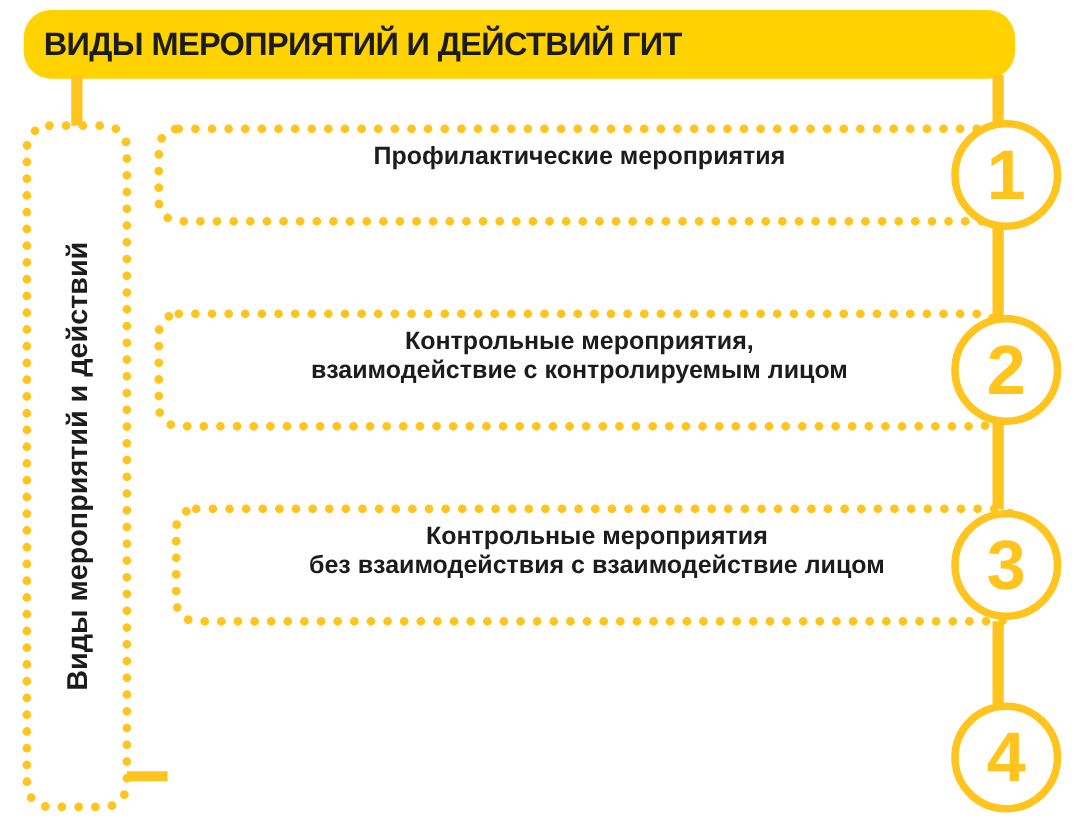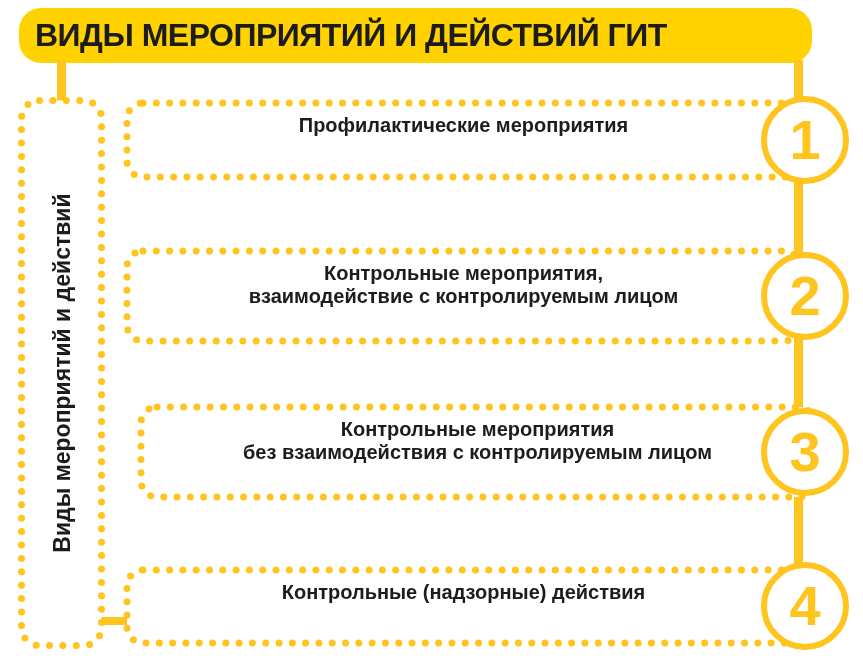--- a/index.html
+++ b/index.html
@@ -16,21 +16,21 @@
     overflow:hidden;
   }
   
   .titlebar{
     position:absolute;left:19px;top:8px;width:793px;height:55px;
     background:var(--title-bg);border-radius:22px;
     display:flex;align-items:center;
     padding-left:16px;box-sizing:border-box;
   }
   .titlebar span{
-    font-size:32px;font-weight:bold;letter-spacing:-0.5px;
+    font-size:26px;font-weight:bold;letter-spacing:-0.5px;
     color:var(--text);white-space:nowrap;
   }
   
   .vline{position:absolute;background:var(--accent);}
   .line-left{left:57px;top:60px;width:9px;height:42px;}
   .line-right{left:794px;top:60px;width:9px;height:546px;}
   .line-bottom-h{left:99px;top:617px;width:35px;height:8px;}
   
   .dotbox{position:absolute;}
   .dotbox svg{position:absolute;left:0;top:0;display:block;color:var(--accent);}
@@ -109,32 +109,24 @@
       <span>Профилактические мероприятия</span>
     </div>
   </div>
 
   <div class="dotbox box3">
     <svg width="683" height="100" viewBox="0 0 683 100">
       <rect x="5" y="5" width="673" height="90" rx="16" fill="#ffffff" stroke="currentColor" stroke-width="7" stroke-linecap="round" stroke-dasharray="0 13.3"></rect>
     </svg>
     <div class="content">
       <span>Контрольные мероприятия</span>
-      <span>без взаимодействия с контролируемым лицом</span>
+      <span>без взаимодействия с взаимодействие лицом</span>
     </div>
   </div>
 
-  <div class="dotbox box4">
-    <svg width="683" height="83" viewBox="0 0 683 83">
-      <rect x="5" y="5" width="673" height="73" rx="16" fill="#ffffff" stroke="currentColor" stroke-width="7" stroke-linecap="round" stroke-dasharray="0 13.3"></rect>
-    </svg>
-    <div class="content">
-      <span>Контрольные (надзорные) действия</span>
-    </div>
-  </div>
 
   <div class="numcircle circle1">
     <span>1</span>
   </div>
   <div class="numcircle circle2">
     <span>2</span>
   </div>
   <div class="numcircle circle3">
     <span>3</span>
   </div>

